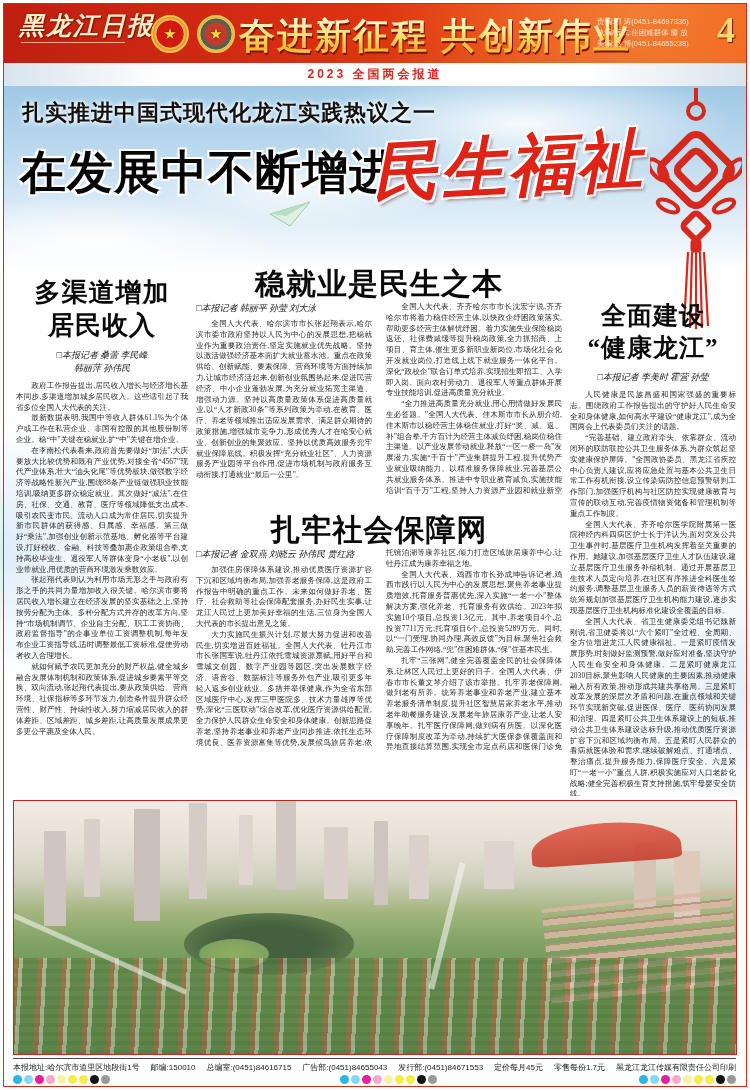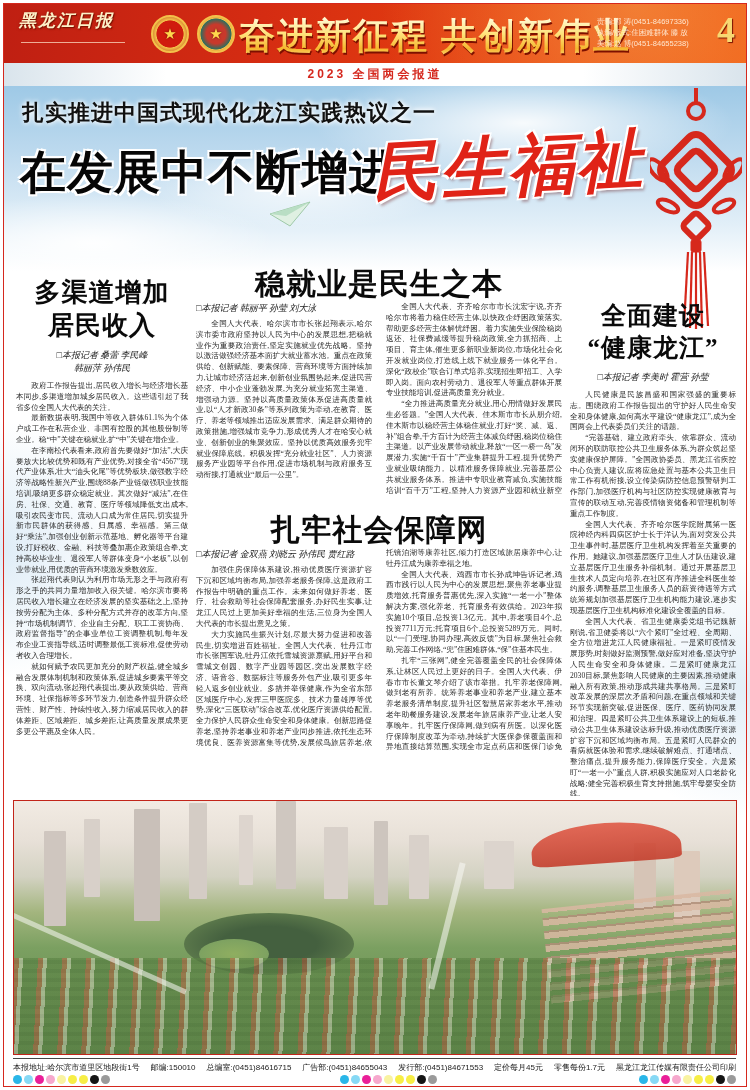--- a/index.html
+++ b/index.html
@@ -5,21 +5,21 @@
   html,body{margin:0;padding:0;background:#fff;}
   body{width:750px;height:1090px;position:relative;overflow:hidden;
        font-family:"Liberation Serif","DejaVu Serif",serif;}
   .frame{position:absolute;inset:3px;border:1.5px solid #d5281e;pointer-events:none;}
 
   
   .header{position:absolute;left:3px;top:3px;right:3px;height:60px;
     background:radial-gradient(circle at 85% 0%,rgba(255,220,120,.35),rgba(255,220,120,0) 40%),
                linear-gradient(95deg,#bf1f12 0%,#d52c12 35%,#e8430f 70%,#ef5510 100%);
     color:#fff;overflow:hidden;}
-  .masthead{position:absolute;left:16px;top:6px;font-size:17px;font-weight:bold;font-style:italic;
+  .masthead{position:absolute;left:16px;top:6px;font-size:25px;font-weight:bold;font-style:italic;
     letter-spacing:2px;color:#fdf0c8;text-shadow:1px 1px 1px #7a1200,0 0 3px rgba(122,18,0,.6);}
   .masthead-date{position:absolute;left:18px;top:39px;font-size:9.5px;font-weight:bold;
     font-family:"Liberation Sans","DejaVu Sans",sans-serif;color:#ffe9d0;letter-spacing:1px;
     border-top:1px solid rgba(255,233,208,.7);padding-top:19px;}
   .emblems{position:absolute;left:148px;top:12px;display:flex;gap:8px;}
   .emblem{width:34px;height:34px;border-radius:50%;display:flex;align-items:center;justify-content:center;
     font-size:15px;color:#ffd74d;text-shadow:0 0 2px #5d0c00;}
   .emblem.nat{background:radial-gradient(circle,#d01b0e 55%,#f3c14a 58%,#a81206 100%);border:2px solid #f3c14a;}
   .emblem.cppcc{background:radial-gradient(circle,#c8392b 40%,#2e6e5e 63%,#f3c14a 66%,#a81206 100%);border:2px solid #f3c14a;}
   .slogan{position:absolute;left:236px;top:9px;font-size:36px;font-weight:900;letter-spacing:2px;

